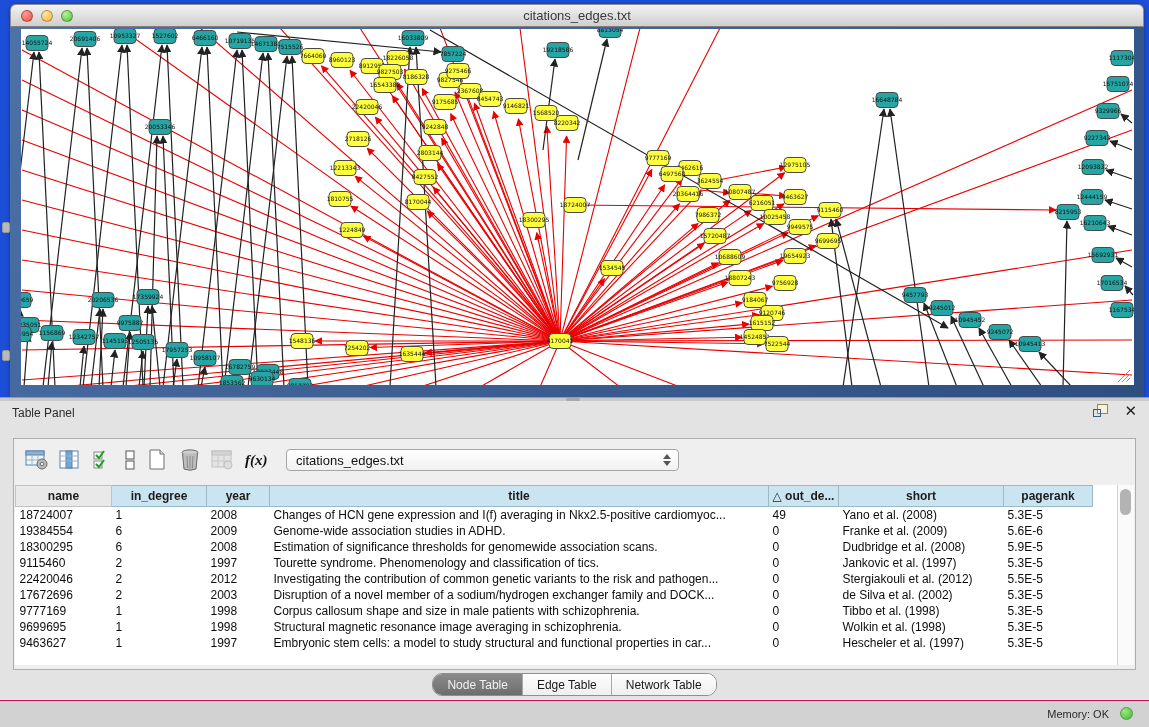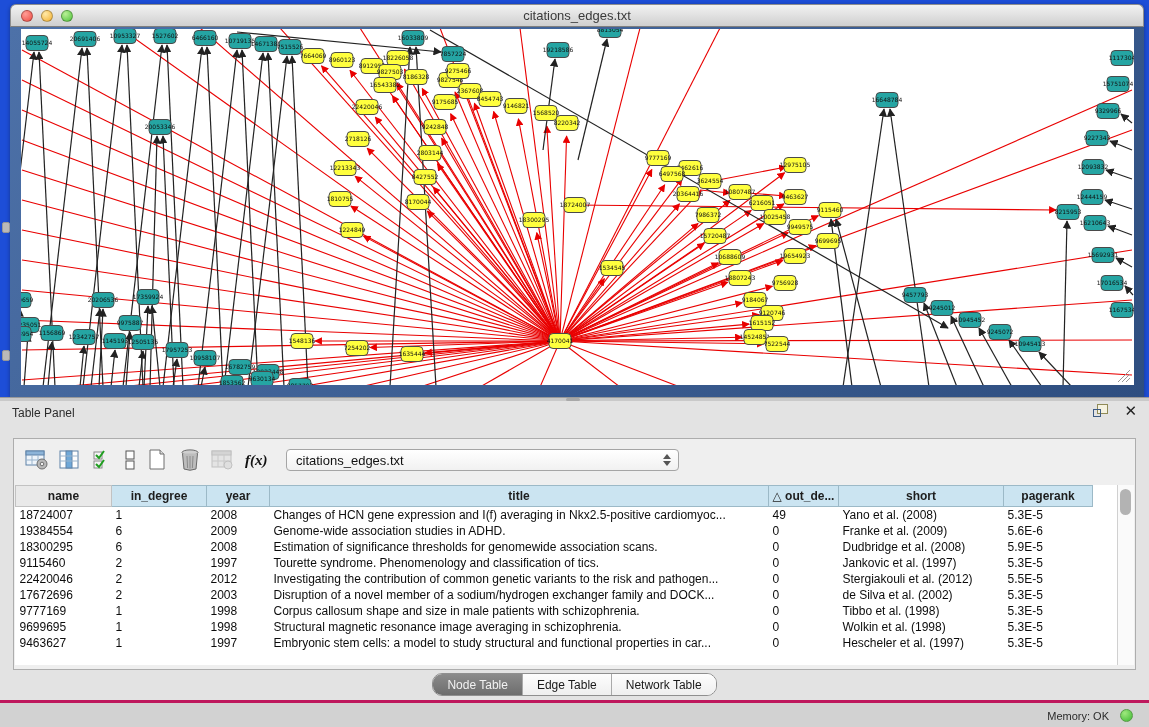--- a/index.html
+++ b/index.html
@@ -61,21 +61,21 @@
   #vscroll-thumb{position:absolute;left:2px;top:4px;width:11px;height:26px;background:#b3b3b3;border-radius:6px;}
   
   #tabs-row{position:absolute;left:0;top:272px;width:1149px;display:flex;justify-content:center;}
   #tabs{display:flex;border:1px solid #8f8f8f;border-radius:10px;overflow:hidden;background:#fff;height:21px;}
   .tab{display:flex;align-items:center;padding:0 14px;font-size:12px;color:#1a1a1a;
     background:linear-gradient(#fdfdfd,#efefef);border-left:1px solid #a9a9a9;cursor:default;}
   .tab:first-child{border-left:none;}
   .tab.active{background:linear-gradient(#8b8b8b,#6d6d6d);color:#f2f2f2;}
   
   #status-bar{position:absolute;left:0;top:700px;width:1149px;height:27px;background:#d2d2d2;
-    border-top:3px solid #be185d;box-sizing:border-box;}
+    border-top:1px solid #be185d;box-sizing:border-box;}
   #memory-label{position:absolute;right:40px;top:7px;font-size:11px;color:#2b2b2b;}
   #memory-led{position:absolute;right:16px;top:6px;width:13px;height:13px;border-radius:50%;
     background:radial-gradient(circle at 35% 30%,#9fe97e,#3db832);border:1px solid #579a47;box-sizing:border-box;}
 </style>
 </head>
 <body>
 
 <div id="app">
 
   <div id="net-window">

